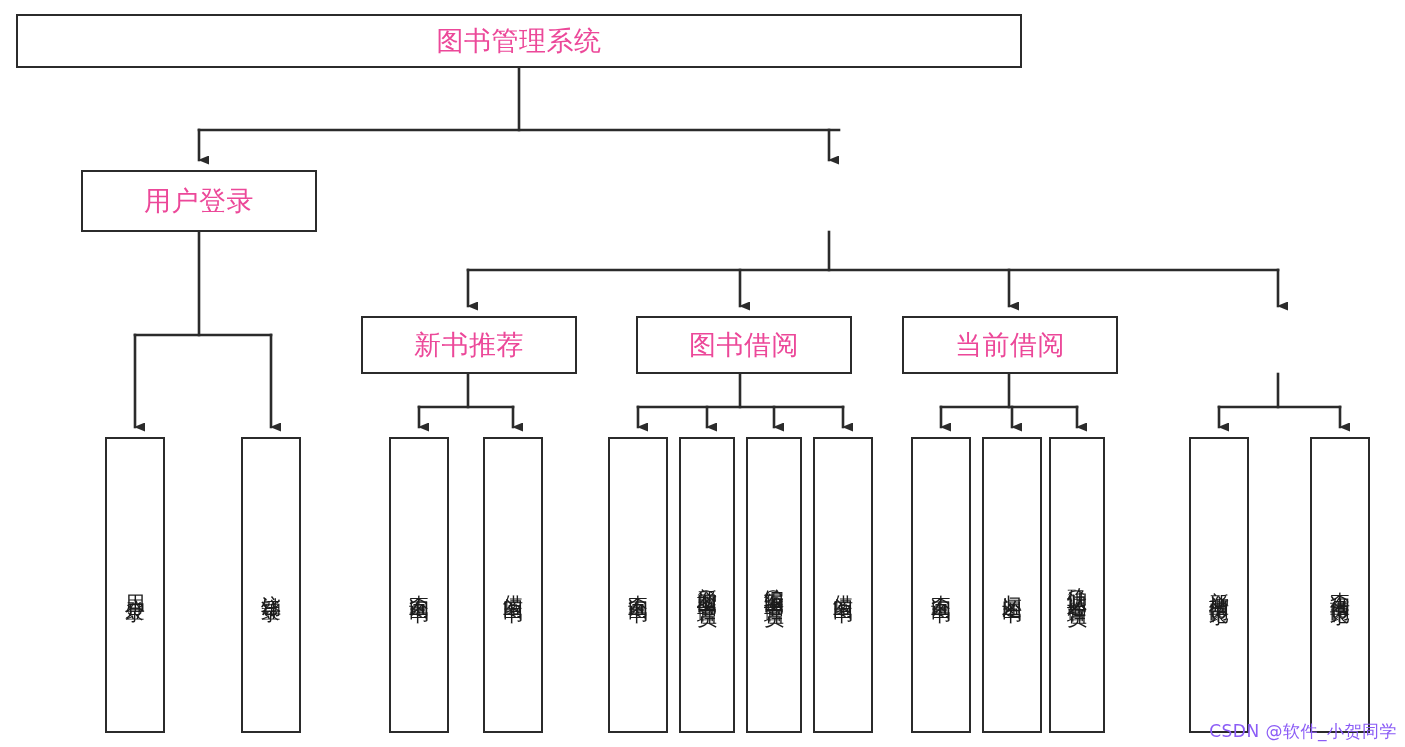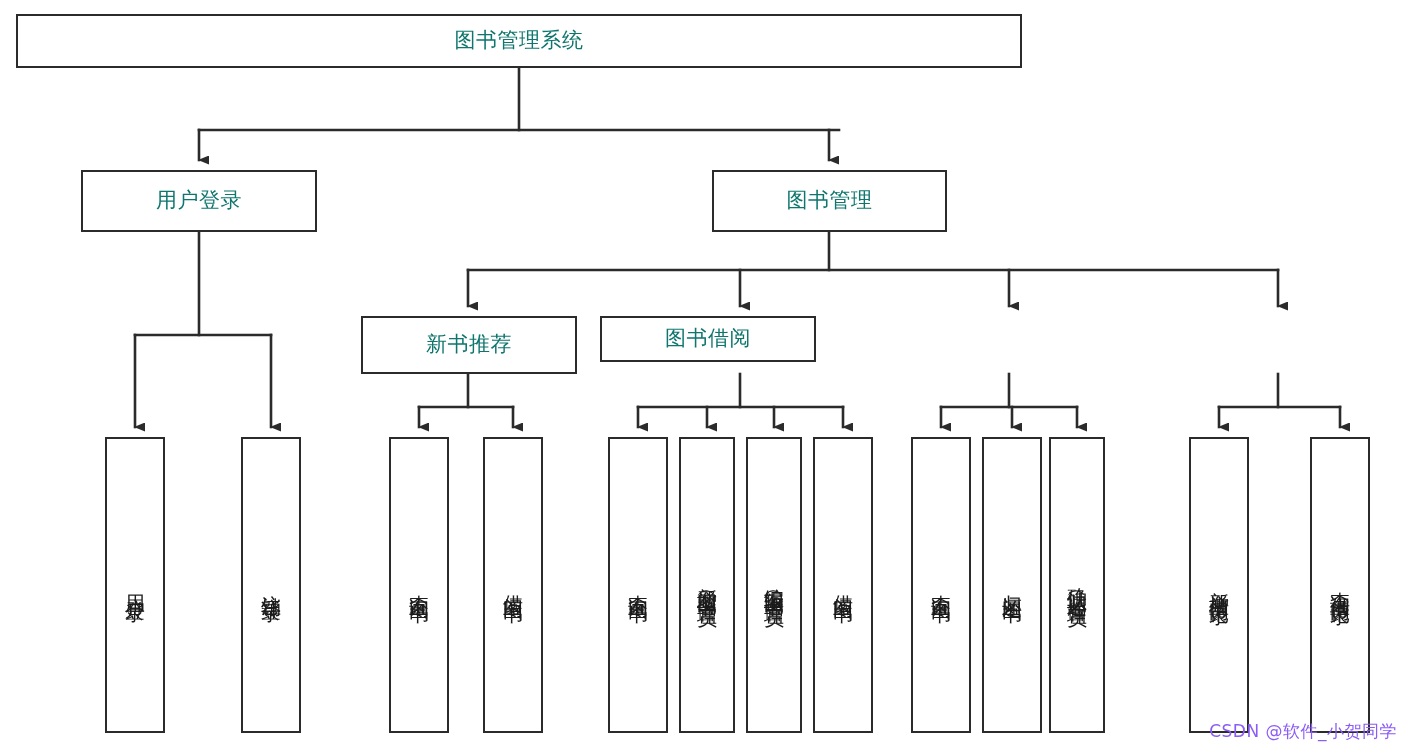--- a/index.html
+++ b/index.html
@@ -29,22 +29,22 @@
     position: absolute;
     box-sizing: border-box;
     border: 2px solid #2b2b2b;
     background: #ffffff;
     display: flex;
     align-items: center;
     justify-content: center;
     z-index: 2;
   }
   .node-label-h {
-    font-size: 21px;
-    color: #0f766e;
+    font-size: 27px;
+    color: #ec4899;
     line-height: 1.1;
     letter-spacing: 0.5px;
     white-space: nowrap;
     text-align: center;
   }
   .node-box.leaf {
     align-items: center;
     justify-content: center;
     padding: 4px 2px;
   }
@@ -124,29 +124,29 @@
     </g>
   </svg>
 
   <div class="node-box" style="left: 16px; top: 14px; width: 1006px; height: 54px;">
     <span class="node-label-h">图书管理系统</span>
   </div>
 
   <div class="node-box" style="left: 81px; top: 170px; width: 236px; height: 62px;">
     <span class="node-label-h">用户登录</span>
   </div>
-  <div class="node-box" style="left: 712px; top: 170px; width: 235px; height: 62px;">
-    <span class="node-label-h">图书管理</span>
-  </div>
 
   <div class="node-box" style="left: 361px; top: 316px; width: 216px; height: 58px;">
     <span class="node-label-h">新书推荐</span>
   </div>
-  <div class="node-box" style="left: 600px; top: 316px; width: 216px; height: 46px;">
+  <div class="node-box" style="left: 636px; top: 316px; width: 216px; height: 58px;">
     <span class="node-label-h">图书借阅</span>
+  </div>
+  <div class="node-box" style="left: 902px; top: 316px; width: 216px; height: 58px;">
+    <span class="node-label-h">当前借阅</span>
   </div>
 
   <div class="node-box leaf" style="left: 105px; top: 437px; width: 60px; height: 296px;">
     <span class="node-label-v">用户登录</span>
   </div>
   <div class="node-box leaf" style="left: 241px; top: 437px; width: 60px; height: 296px;">
     <span class="node-label-v">注销登录</span>
   </div>
   <div class="node-box leaf" style="left: 389px; top: 437px; width: 60px; height: 296px;">
     <span class="node-label-v">查询图书</span>

